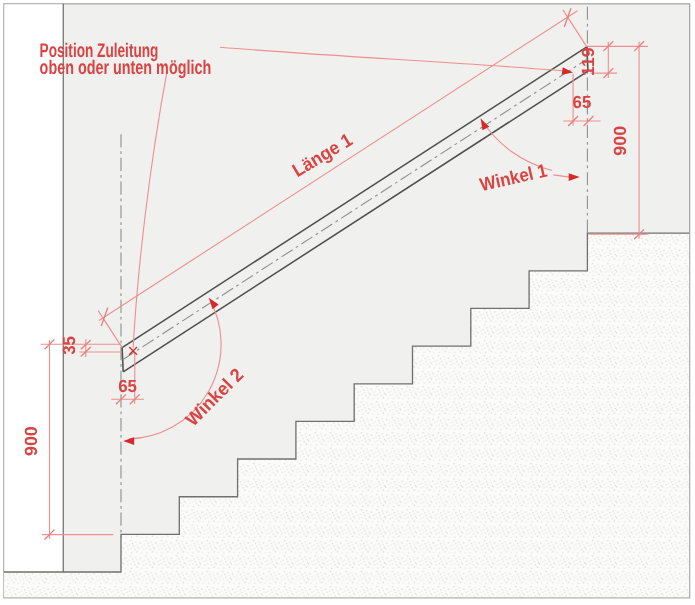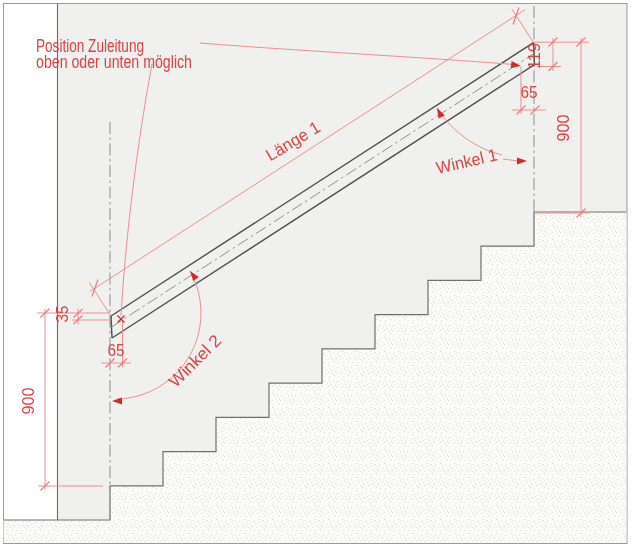--- a/index.html
+++ b/index.html
@@ -2,20 +2,21 @@
 <html><head>
 <meta charset="utf-8">
 <style>
   html,body{margin:0;padding:0;background:#ffffff;}
   .page{
     position:relative;
     width:632px;height:550px;
     background:#ffffff;
     font-family:"Liberation Sans", sans-serif;
     overflow:hidden;
+    font-weight:bold;
   }
   svg{display:block;}
   text{font-family:"Liberation Sans", sans-serif;}
   .redtext{fill:#db4343;}
   .dimline{stroke:#ef8e8e;stroke-width:1;fill:none;}
   .tick{stroke:#ea7d7d;stroke-width:1.2;fill:none;}
   .arrow{fill:#d42a2a;stroke:none;}
   .axis{stroke:#8f8f8f;stroke-width:1;fill:none;stroke-dasharray:12 3.5 2.5 3.5;}
   .rail{stroke:#4f4f4f;stroke-width:1.4;fill:none;}
   .outline{stroke:#707070;stroke-width:1.2;fill:none;stroke-linejoin:miter;}

